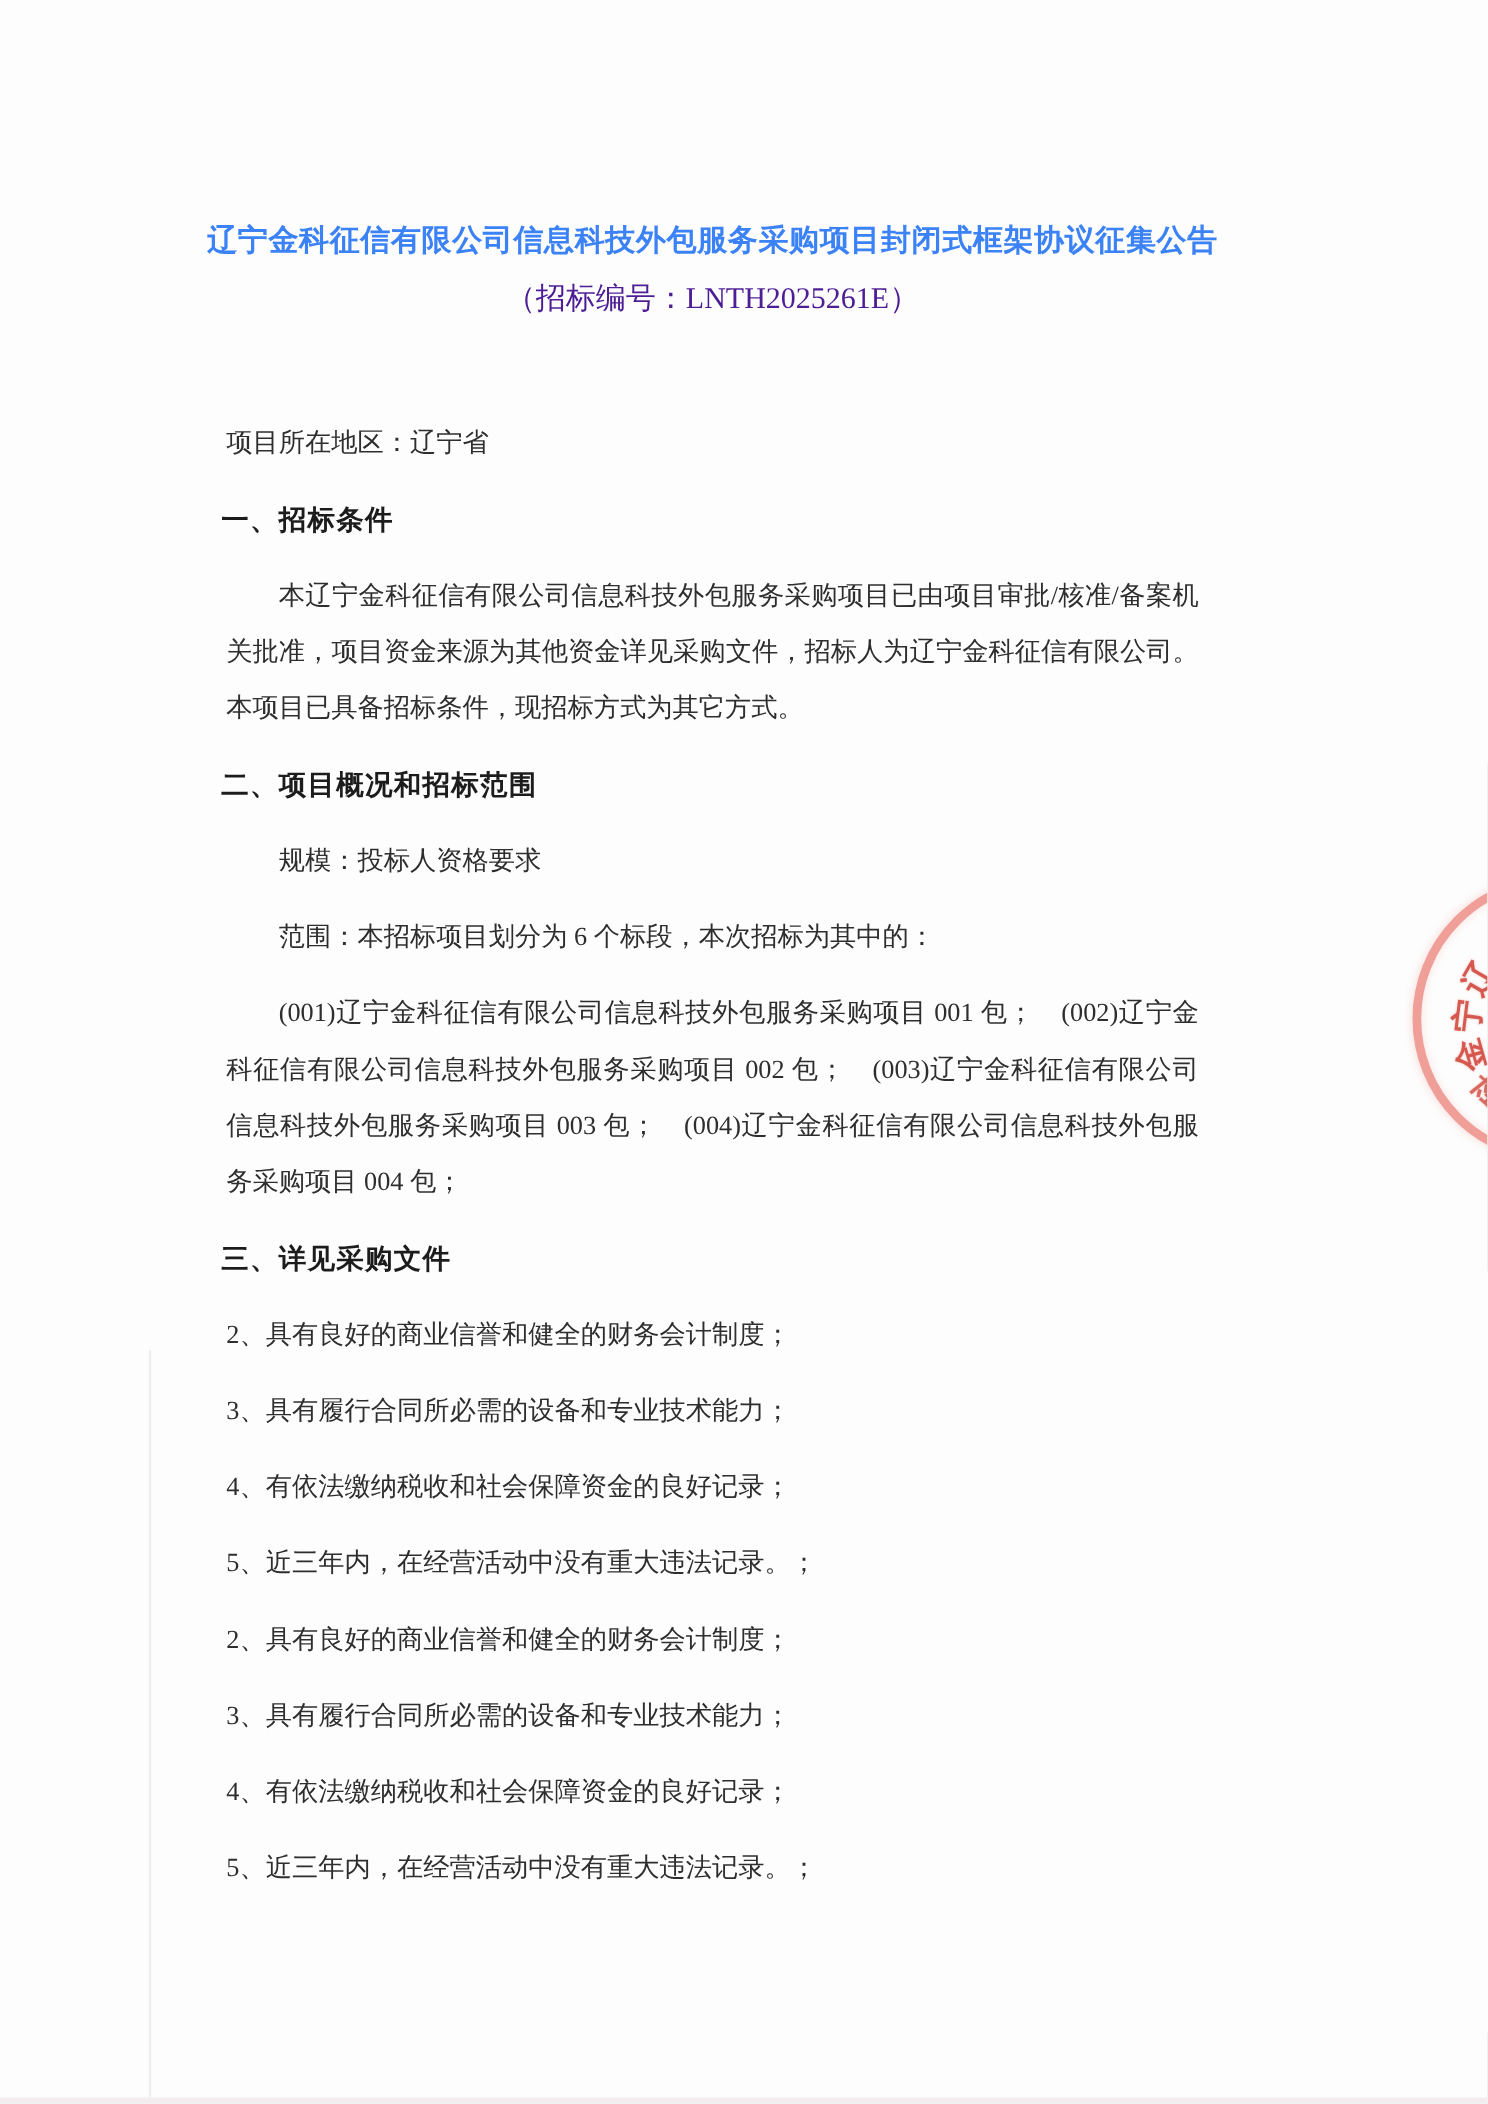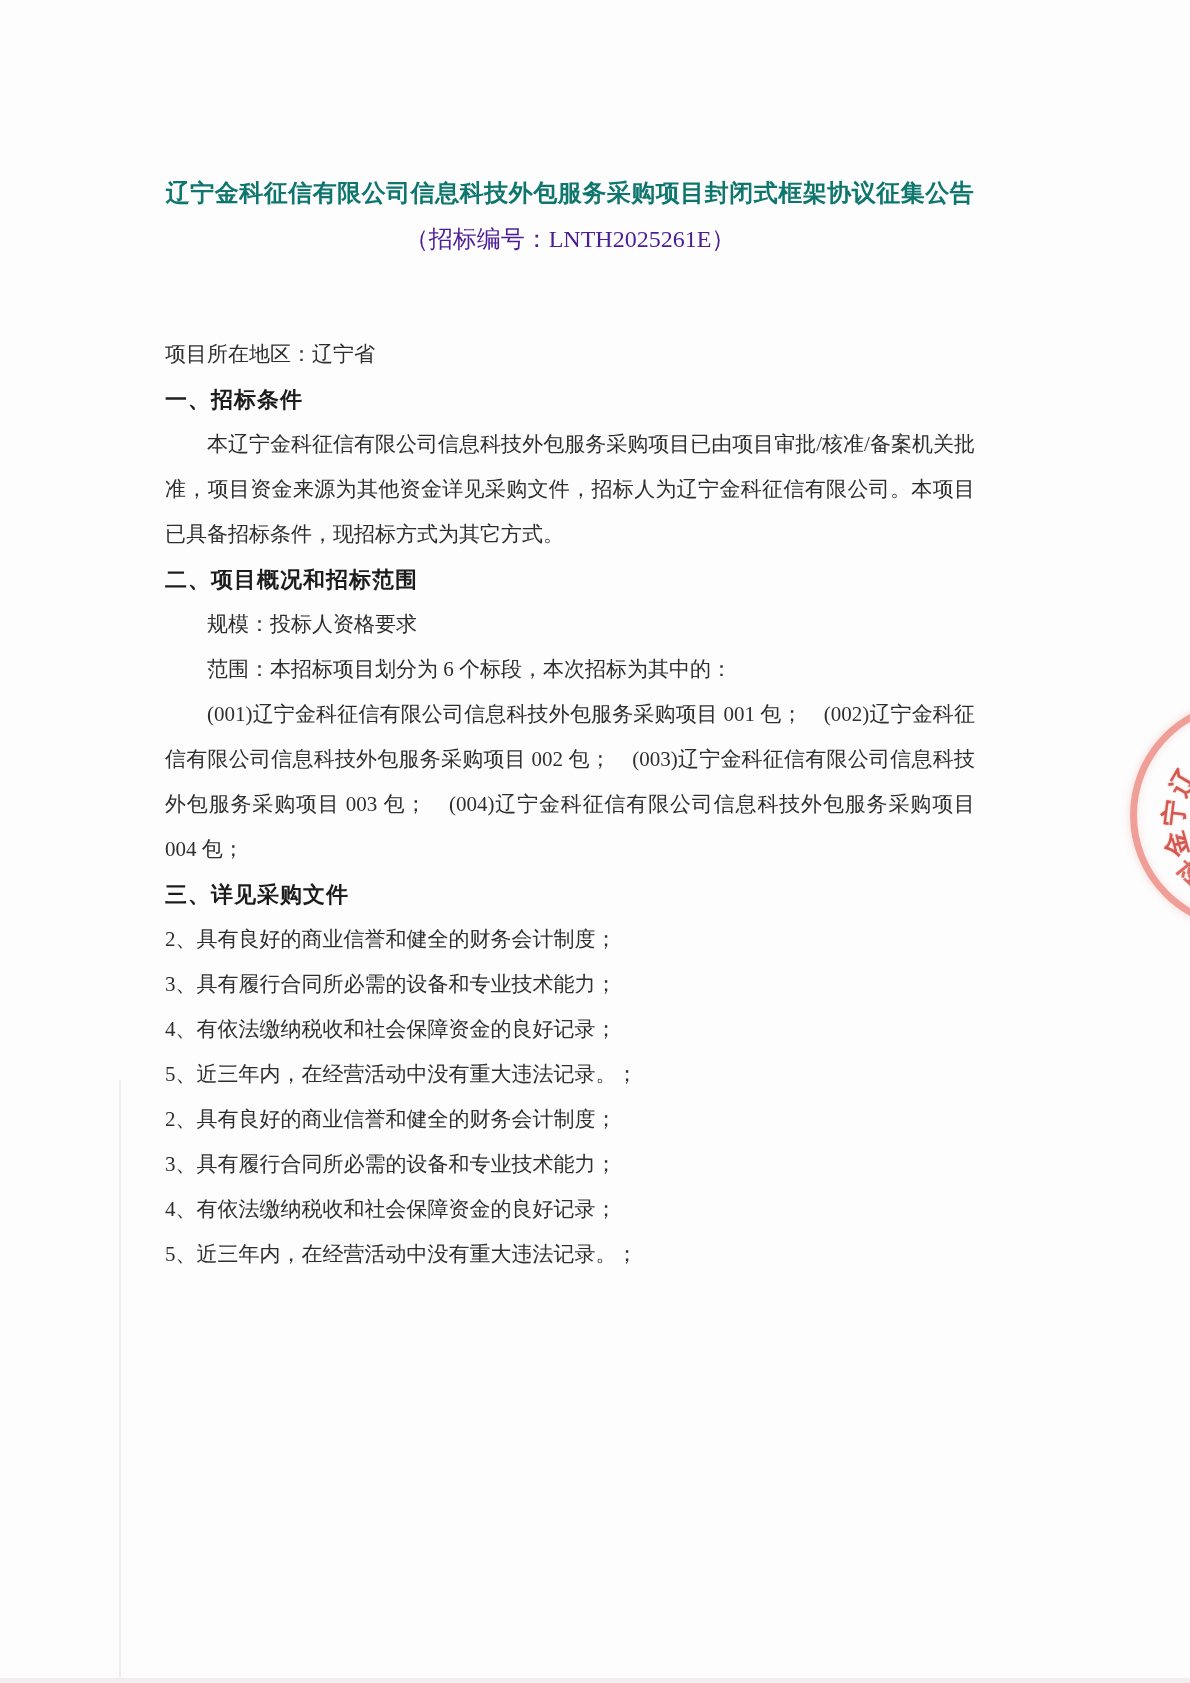--- a/index.html
+++ b/index.html
@@ -13,42 +13,42 @@
     font-family:"Liberation Serif","DejaVu Serif",serif;
     color:#2e2e2e;
     box-sizing:border-box;
     padding:170px 215px 0 165px;
   }
   .title-block{width:810px;text-align:center;}
   .doc-title{
     font-size:24px;
     font-weight:bold;
     line-height:46px;
-    color:#0f766e;
+    color:#3b82f6;
     letter-spacing:0.5px;
     margin:0;
   }
   .doc-subtitle{
     font-size:24px;
     font-weight:normal;
     line-height:46px;
     color:#4c1d95;
     margin:0 0 70px 0;
   }
   .body-col{width:810px;}
   .p-flat,.p-indent{
-    margin:0;
+    margin:16px;
     font-size:21px;
     line-height:45px;
     text-align:justify;
     color:#2e2e2e;
   }
   .p-indent{text-indent:2em;}
   .h-num{
-    margin:0;
+    margin:12px;
     font-size:22px;
     line-height:45px;
     font-weight:bold;
     font-family:"Liberation Sans","DejaVu Sans",sans-serif;
     color:#1c1c1c;
     letter-spacing:1px;
   }
   
   .seal{
     position:absolute;

